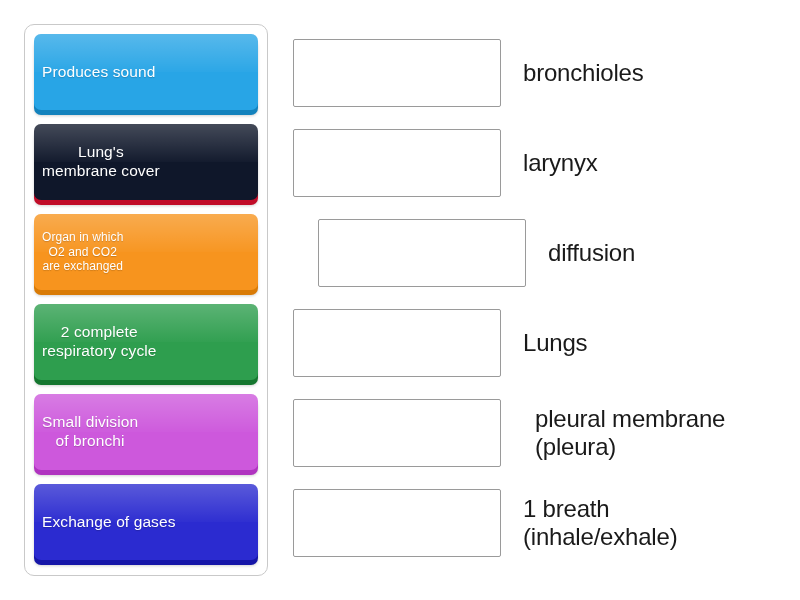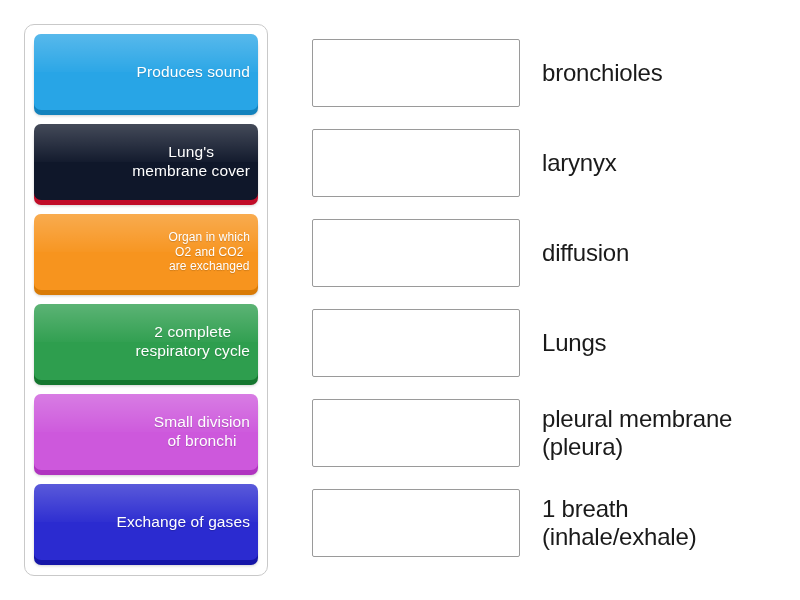--- a/index.html
+++ b/index.html
@@ -39,21 +39,21 @@
 
   .tile {
     position: absolute;
     left: 9px;
     width: 224px;
     height: 76px;
     box-sizing: border-box;
     border-radius: 7px;
     display: flex;
     align-items: center;
-    justify-content: flex-end;
+    justify-content: flex-start;
     text-align: center;
     color: #ffffff;
     font-size: 15.5px;
     line-height: 1.2;
     font-weight: 400;
     letter-spacing: 0.1px;
     padding: 8px 8px;
     user-select: none;
     cursor: move;
   }
@@ -72,21 +72,21 @@
     border-radius: 7px 7px 0 0;
     background: linear-gradient(180deg, rgba(255,255,255,0.22), rgba(255,255,255,0.02));
     pointer-events: none;
     z-index: 1;
   }
   .tile.small-text { font-size: 12px; }
 
   
   .answer-row {
     position: absolute;
-    left: 312px;
+    left: 293px;
     width: 470px;
     height: 70px;
     display: flex;
     align-items: center;
   }
   .drop-box {
     width: 208px;
     height: 68px;
     box-sizing: border-box;
     background: #ffffff;
@@ -137,29 +137,29 @@
 
   <div id="answer-column">
       <div class="answer-row" style="top: 38px;">
         <div class="drop-box"></div>
         <div class="answer-label">bronchioles</div>
       </div>
       <div class="answer-row" style="top: 128px;">
         <div class="drop-box"></div>
         <div class="answer-label">larynyx</div>
       </div>
-      <div class="answer-row" style="top: 218px;">
+      <div class="answer-row" style="top: 218px; margin-left: 25px;">
         <div class="drop-box"></div>
         <div class="answer-label">diffusion</div>
       </div>
       <div class="answer-row" style="top: 308px;">
         <div class="drop-box"></div>
         <div class="answer-label">Lungs</div>
       </div>
-      <div class="answer-row" style="top: 398px;">
+      <div class="answer-row" style="top: 398px; gap: 12px;">
         <div class="drop-box"></div>
         <div class="answer-label">pleural membrane
 (pleura)</div>
       </div>
       <div class="answer-row" style="top: 488px;">
         <div class="drop-box"></div>
         <div class="answer-label">1 breath
 (inhale/exhale)</div>
       </div>
     </div>

